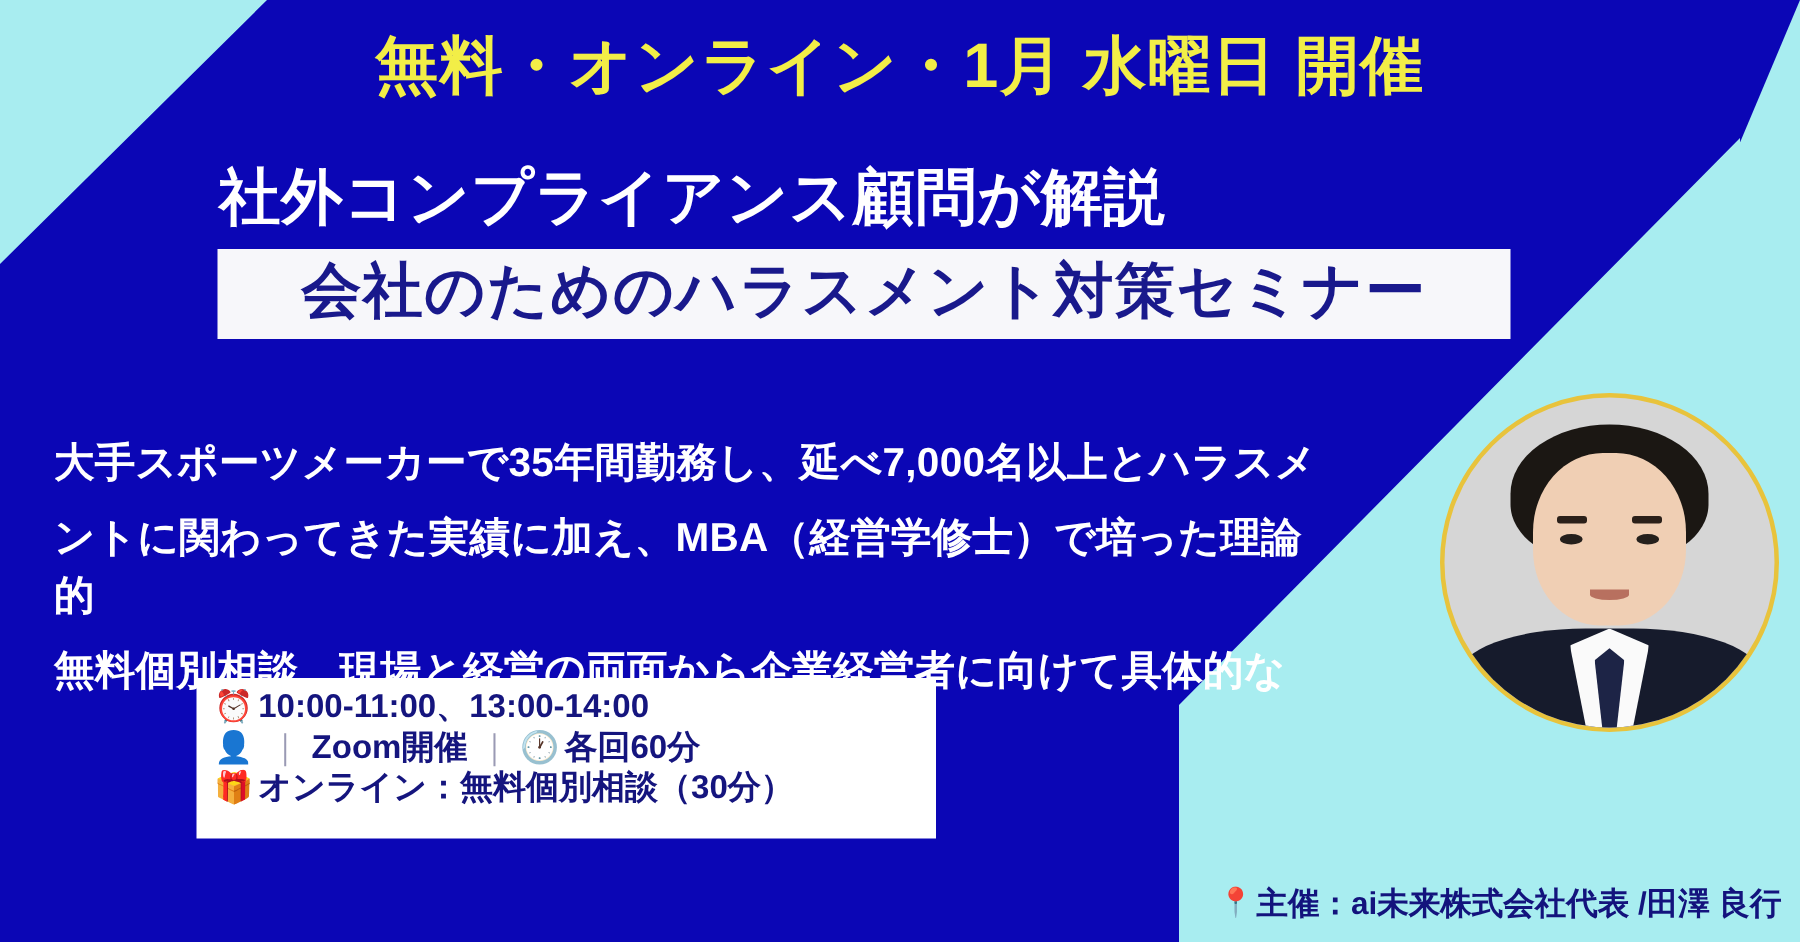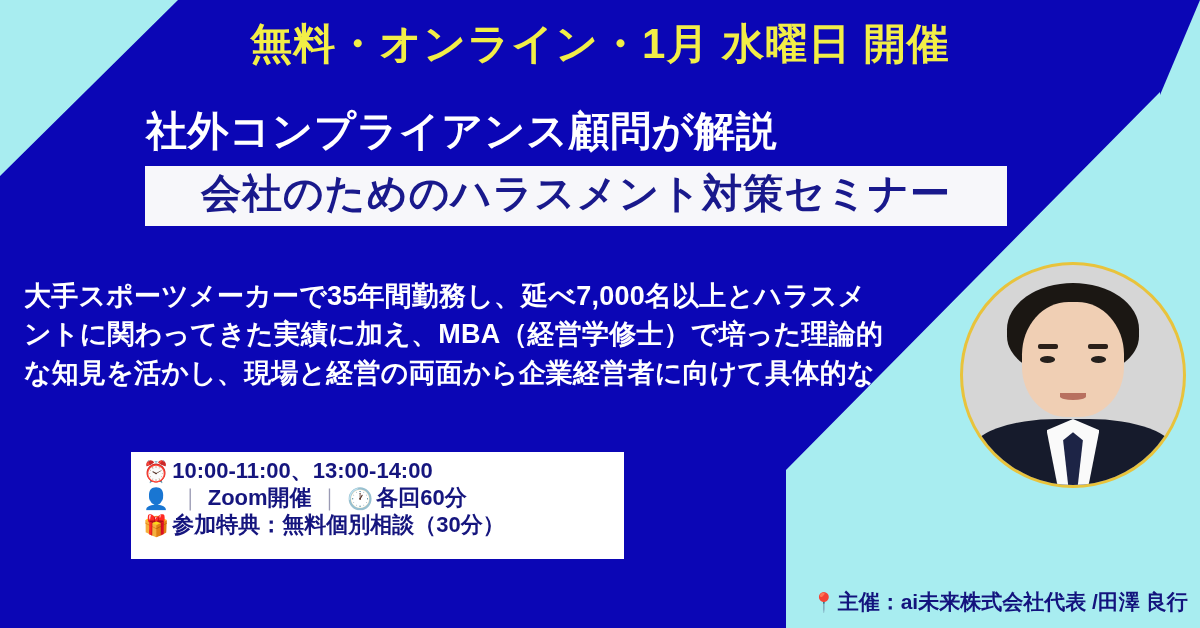--- a/index.html
+++ b/index.html
@@ -75,21 +75,21 @@
   .body-copy {
     position:absolute; z-index:6;
     left:24px; top:277px;
     width:880px;
     color:#ffffff;
     font-size:27px;
     font-weight:bold;
     line-height:1.42;
     letter-spacing:0.2px;
   }
-  .body-copy p { margin:0; }
+  .body-copy p { margin:12px; }
 
   
   .info-box {
     position:absolute; z-index:8;
     left:131px; top:452px;
     width:493px; height:107px;
     background:#ffffff;
     padding:6px 10px 6px 12px;
   }
   .info-row {
@@ -191,42 +191,42 @@
 
   <div class="subhead">社外コンプライアンス顧問が解説</div>
 
   <div class="title-box">
     <span class="title-text">会社のためのハラスメント対策セミナー</span>
   </div>
 
   <div class="body-copy">
     <p>大手スポーツメーカーで35年間勤務し、延べ7,000名以上とハラスメ</p>
     <p>ントに関わってきた実績に加え、MBA（経営学修士）で培った理論的</p>
-    <p>な知見を活かし、現場と経営の両面から企業経営者に向けて具体的な</p>
+    <p>無料個別相談、現場と経営の両面から企業経営者に向けて具体的な</p>
   </div>
 
   <div class="info-box">
 
     <div class="info-row">
       <span class="ico">⏰</span>
       <span>10:00-11:00、13:00-14:00</span>
     </div>
 
     <div class="info-row">
       <span class="ico">👤</span>
       <span class="sep">｜</span>
       <span>Zoom開催</span>
       <span class="sep">｜</span>
       <span class="ico">🕐</span>
       <span>各回60分</span>
     </div>
 
     <div class="info-row">
       <span class="ico">🎁</span>
-      <span>参加特典：無料個別相談（30分）</span>
+      <span>オンライン：無料個別相談（30分）</span>
     </div>
 
   </div>
 
   <div class="portrait">
     <div class="pic">
       <div class="hair"></div>
       <div class="face"></div>
       <div class="brow-l"></div>
       <div class="brow-r"></div>

